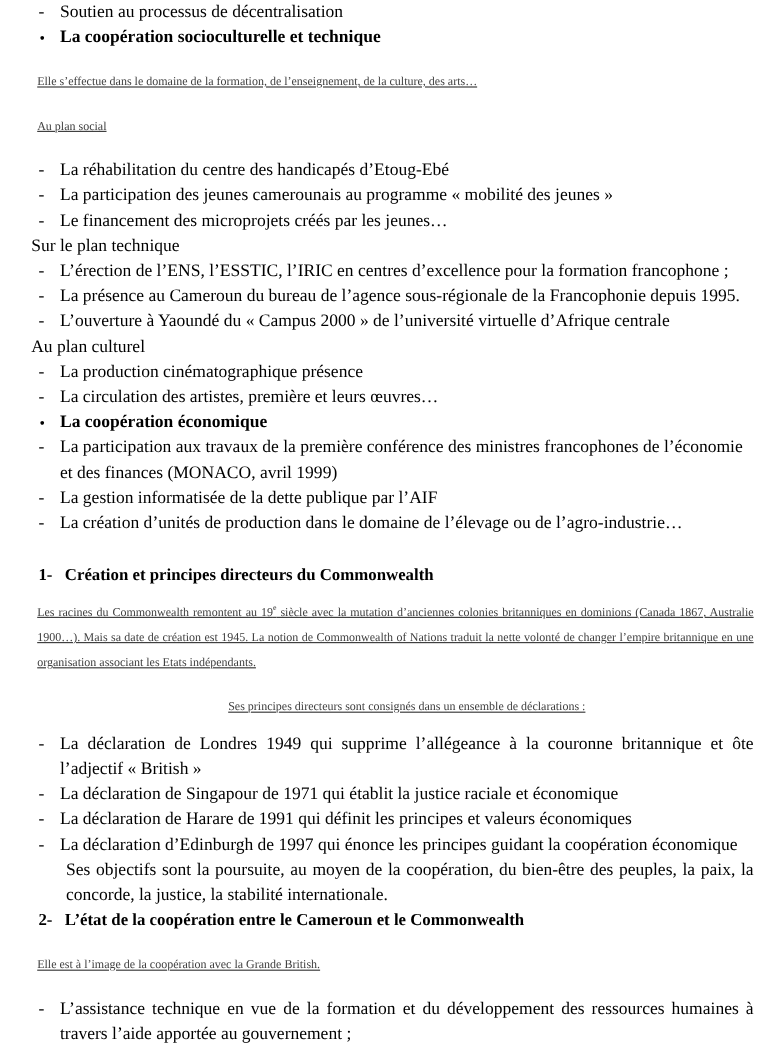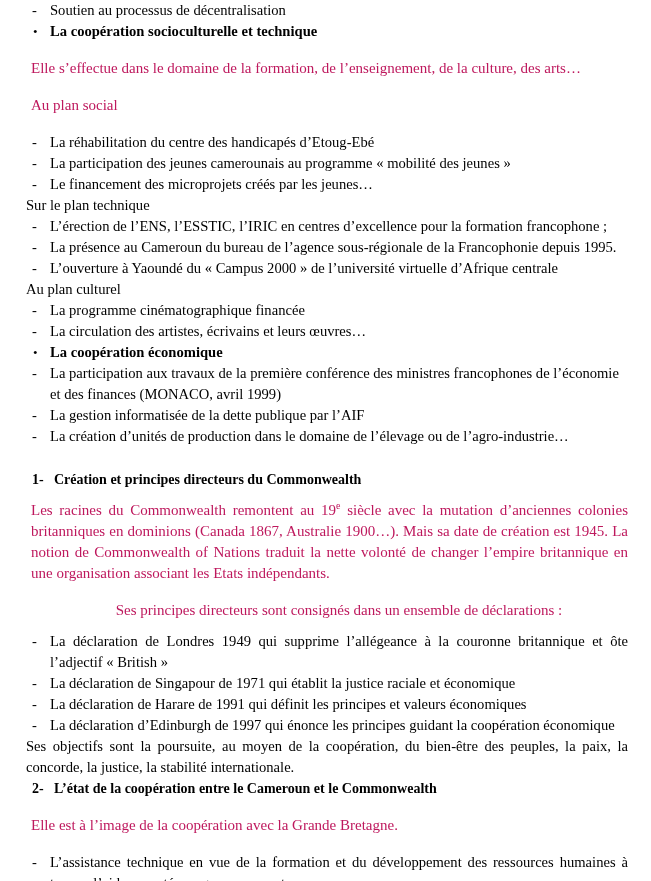--- a/index.html
+++ b/index.html
@@ -23,23 +23,24 @@
   .doc {
     position: absolute;
     left: 0;
     top: 0;
     width: 651px;
   }
   
   .para {
     margin: 0;
     padding: 0;
-    font-size: 15px;
-    line-height: 21px;
-    color: #be185d;
+    font-size: 10px;
+    line-height: 21px;
+    color: #404040;
+    text-decoration: underline;
   }
   .body-para {
     margin-left: 31px;
     margin-right: 23px;
     text-align: justify;
     text-justify: inter-word;
   }
   .body-para.nojust {
     text-align: left;
   }
@@ -160,25 +161,25 @@
         <span class="marker">-</span>
         <span class="txt">La présence au Cameroun du bureau de l’agence sous-régionale de la Francophonie depuis 1995.</span>
       </div>
       <div class="li">
         <span class="marker">-</span>
         <span class="txt">L’ouverture à Yaoundé du « Campus 2000 » de l’université virtuelle d’Afrique centrale</span>
       </div>
       <div class="li-plain">Au plan culturel</div>
       <div class="li">
         <span class="marker">-</span>
-        <span class="txt">La programme cinématographique financée</span>
-      </div>
-      <div class="li">
-        <span class="marker">-</span>
-        <span class="txt">La circulation des artistes, écrivains et leurs œuvres…</span>
+        <span class="txt">La production cinématographique présence</span>
+      </div>
+      <div class="li">
+        <span class="marker">-</span>
+        <span class="txt">La circulation des artistes, première et leurs œuvres…</span>
       </div>
       <div class="li bullet">
         <span class="marker">•</span>
         <span class="txt">La coopération économique</span>
       </div>
       <div class="li">
         <span class="marker">-</span>
         <span class="txt">La participation aux travaux de la première conférence des ministres francophones de l’économie et des finances (MONACO, avril 1999)</span>
       </div>
       <div class="li">
@@ -205,23 +206,23 @@
         <span class="txt">La déclaration de Singapour de 1971 qui établit la justice raciale et économique</span>
       </div>
       <div class="li">
         <span class="marker">-</span>
         <span class="txt">La déclaration de Harare de 1991 qui définit les principes et valeurs économiques</span>
       </div>
       <div class="li justify">
         <span class="marker">-</span>
         <span class="txt">La déclaration d’Edinburgh de 1997 qui énonce les principes guidant la coopération économique</span>
       </div>
-      <div class="li-plain" style="text-align: justify;">Ses objectifs sont la poursuite, au moyen de la coopération, du bien-être des peuples, la paix, la concorde, la justice, la stabilité internationale.</div>
+      <div class="li-plain" style="text-align: justify; margin-left: 29px;">Ses objectifs sont la poursuite, au moyen de la coopération, du bien-être des peuples, la paix, la concorde, la justice, la stabilité internationale.</div>
       <h3 class="h-sub"><span class="numeral">2-</span><span>L’état de la coopération entre le Cameroun et le Commonwealth</span></h3>
       <div class="sp-m"></div>
-      <p class="para body-para nojust">Elle est à l’image de la coopération avec la Grande Bretagne.</p>
+      <p class="para body-para nojust">Elle est à l’image de la coopération avec la Grande British.</p>
       <div class="sp-m"></div>
       <div class="li justify">
         <span class="marker">-</span>
         <span class="txt">L’assistance technique en vue de la formation et du développement des ressources humaines  à travers l’aide apportée au gouvernement ;</span>
       </div>
     </div>
 </div>
 
 </body></html>

